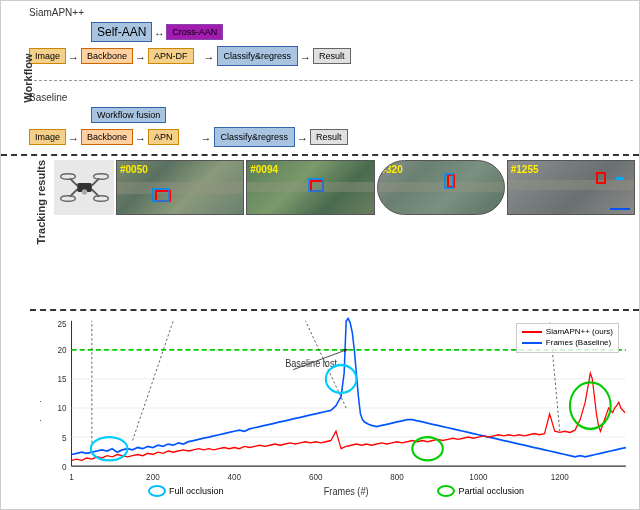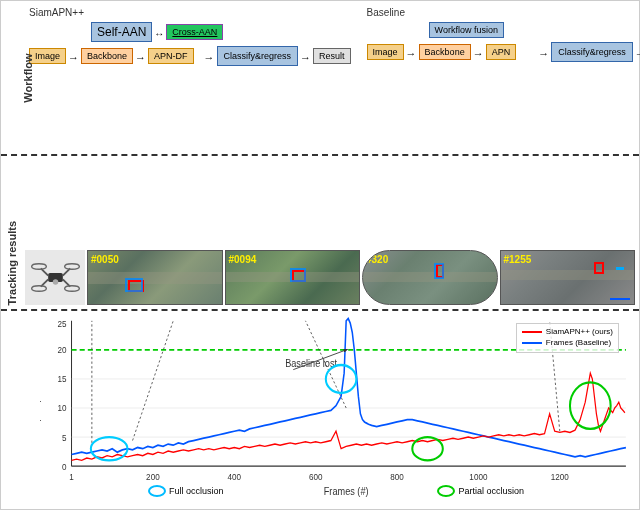--- a/index.html
+++ b/index.html
@@ -41,37 +41,38 @@
 
     .box {
       border: 1.5px solid #333;
       padding: 2px 5px;
       font-size: 10px;
       white-space: nowrap;
       text-align: center;
       background: #fff;
     }
     .box-blue { background: #a8c4e0; border-color: #3366aa; }
-    .box-purple { background: #22c55e; border-color: #8844aa; text-decoration: underline; }
+    .box-purple { background: #a21caf; border-color: #8844aa; }
     .box-orange { background: #f5d08a; border-color: #cc8800; }
     .box-gray { background: #e0e0e0; border-color: #666; }
 
     .section-divider {
       height: 1px;
       background: #aaa;
       margin: 2px 0;
     }
 
     
     .tracking-section {
       height: 155px;
       border-bottom: 2px dashed #333;
       position: relative;
       display: flex;
-      align-items: flex-end;
+      align-items: flex-start;
+      margin-left: 29px;
     }
 
     .tracking-label {
       writing-mode: vertical-rl;
       transform: rotate(180deg);
       font-size: 11px;
       font-weight: bold;
       color: #333;
       padding: 4px 2px;
       display: flex;
@@ -217,21 +218,21 @@
     }
 
     .sub-section {
       display: flex;
       flex-direction: column;
       gap: 3px;
     }
 
     .workflow-sections-container {
       display: flex;
-      flex-direction: row;
+      flex-direction: column;
       gap: 8px;
       margin-left: 22px;
       padding: 2px 0;
     }
 
     .section-title {
       font-size: 10px;
       color: #333;
       font-weight: normal;
       margin-bottom: 1px;

